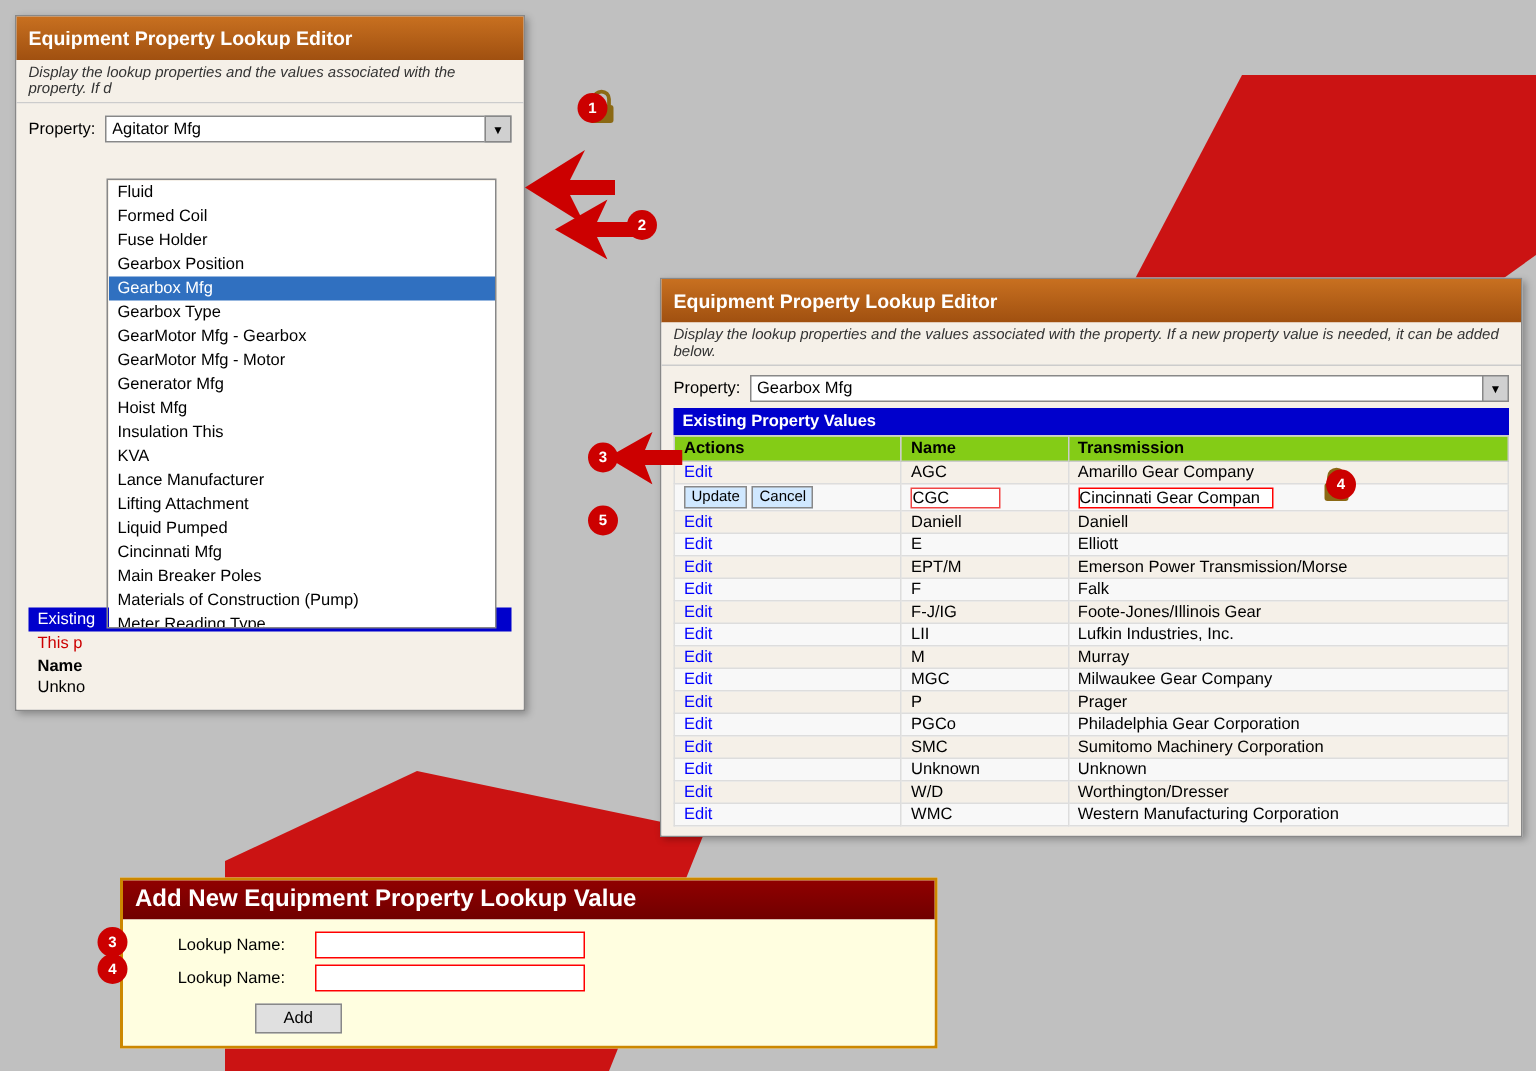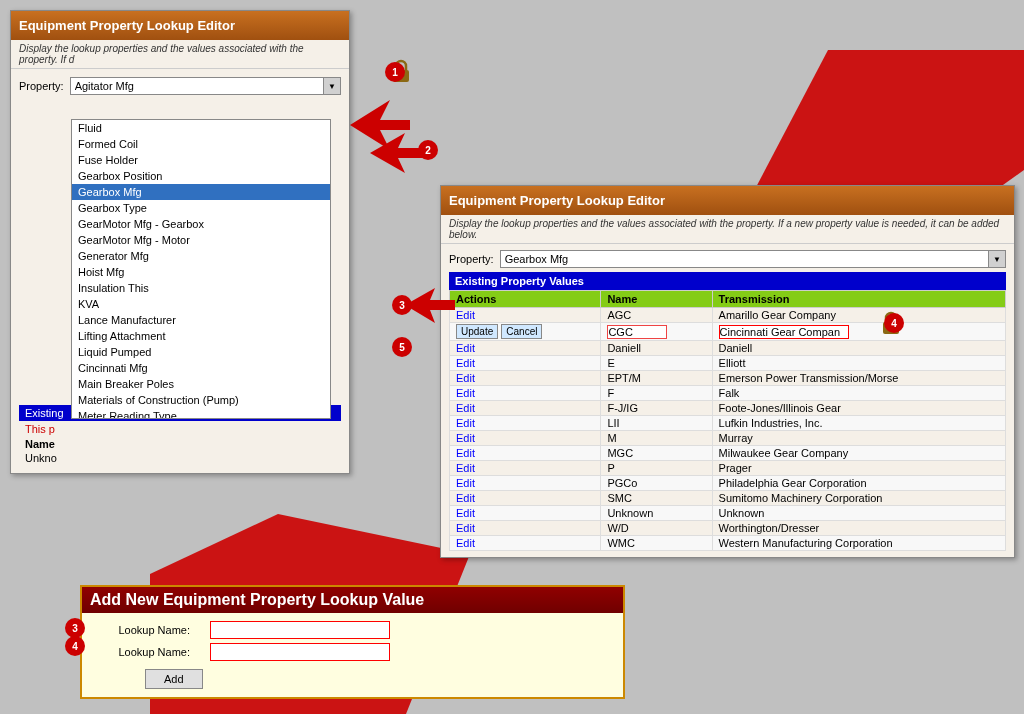--- a/index.html
+++ b/index.html
@@ -256,21 +256,21 @@
 
     .add-input {
       border: 1px solid #f00;
       width: 180px;
       padding: 2px 3px;
       font-size: 11px;
     }
 
     .add-button {
       margin-top: 4px;
-      margin-left: 55px;
+      margin-left: 80px;
       background: #e0e0e0;
       border: 1px solid #888;
       padding: 3px 18px;
       cursor: pointer;
       font-size: 11px;
     }
 
     
     .callout {
       position: absolute;

